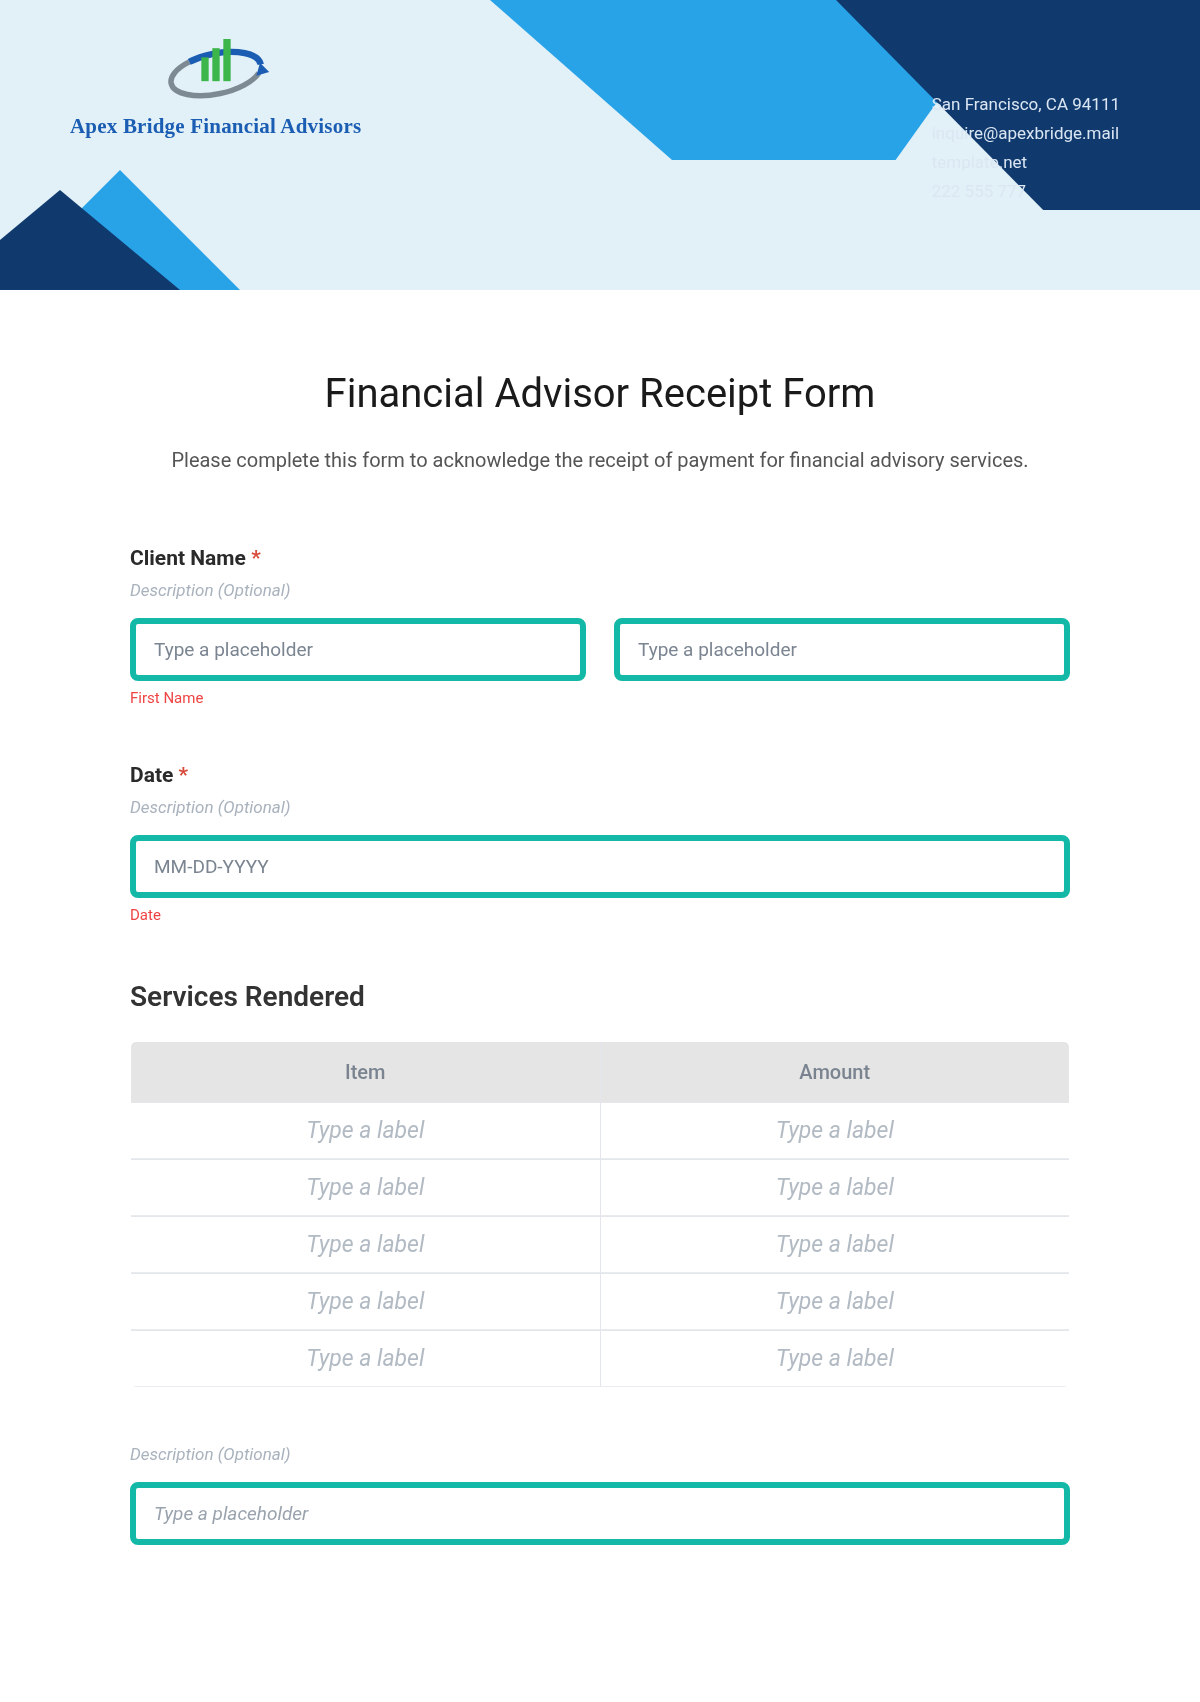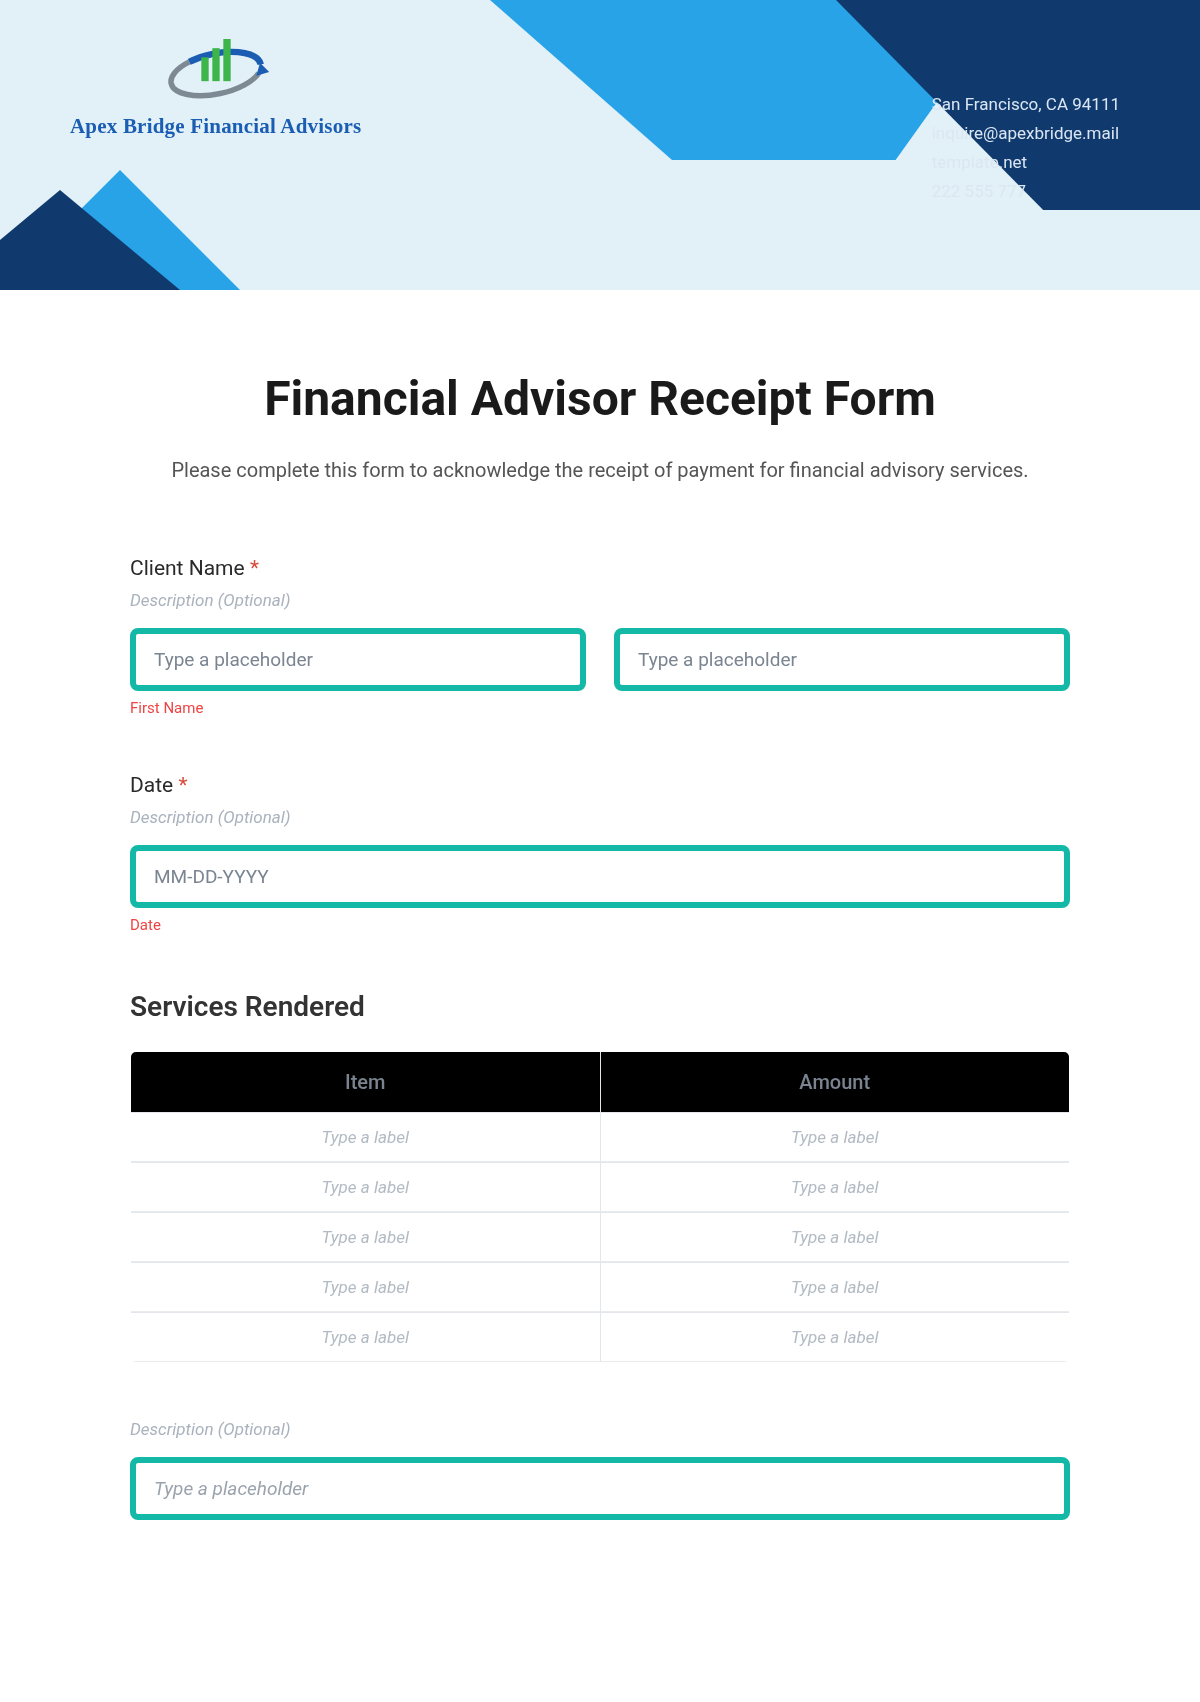--- a/index.html
+++ b/index.html
@@ -71,37 +71,37 @@
     font-size: 17px;
     line-height: 1.7;
     font-weight: 400;
     margin-left: 8px;
   }
   .main {
     padding: 80px 130px 40px;
   }
   .form-title {
     text-align: center;
-    font-size: 48px;
-    font-weight: 700;
+    font-size: 40px;
+    font-weight: 400;
     color: #1a1a1a;
     margin-bottom: 28px;
   }
   .form-desc {
     text-align: center;
     color: #555;
     font-size: 20px;
     line-height: 1.55;
     max-width: 880px;
     margin: 0 auto 70px;
   }
   .field-group { margin-bottom: 56px; }
   .field-label {
     font-size: 21px;
-    font-weight: 400;
+    font-weight: 700;
     color: #2a2a2a;
     margin-bottom: 10px;
   }
   .req { color: #d74a3b; }
   .field-sublabel {
     color: #a9b2bd;
     font-style: italic;
     font-size: 17px;
     margin-bottom: 18px;
   }
@@ -131,40 +131,40 @@
     margin: 20px 0 28px;
   }
   table.services {
     width: 100%;
     border-collapse: collapse;
     border: 1px solid #e3e7ec;
     border-radius: 6px;
     overflow: hidden;
   }
   table.services th {
-    background: #000000;
+    background: #e5e5e5;
     color: #7a8490;
     font-weight: 500;
     font-size: 20px;
     padding: 18px 12px;
     border: 1px solid #e3e7ec;
     width: 50%;
   }
   table.services td {
     border: 1px solid #e3e7ec;
     padding: 0;
     text-align: center;
   }
   .cell-input {
     width: 100%;
     border: none;
     border-bottom: 1px solid #e8ecef;
     padding: 14px 10px;
     text-align: center;
-    font-size: 17px;
+    font-size: 23px;
     font-style: italic;
     color: #9aa3ad;
     background: transparent;
     font-family: inherit;
   }
   .cell-input::placeholder { color: #b2bac3; font-style: italic; }
 </style>
 </head>
 <body>
 

